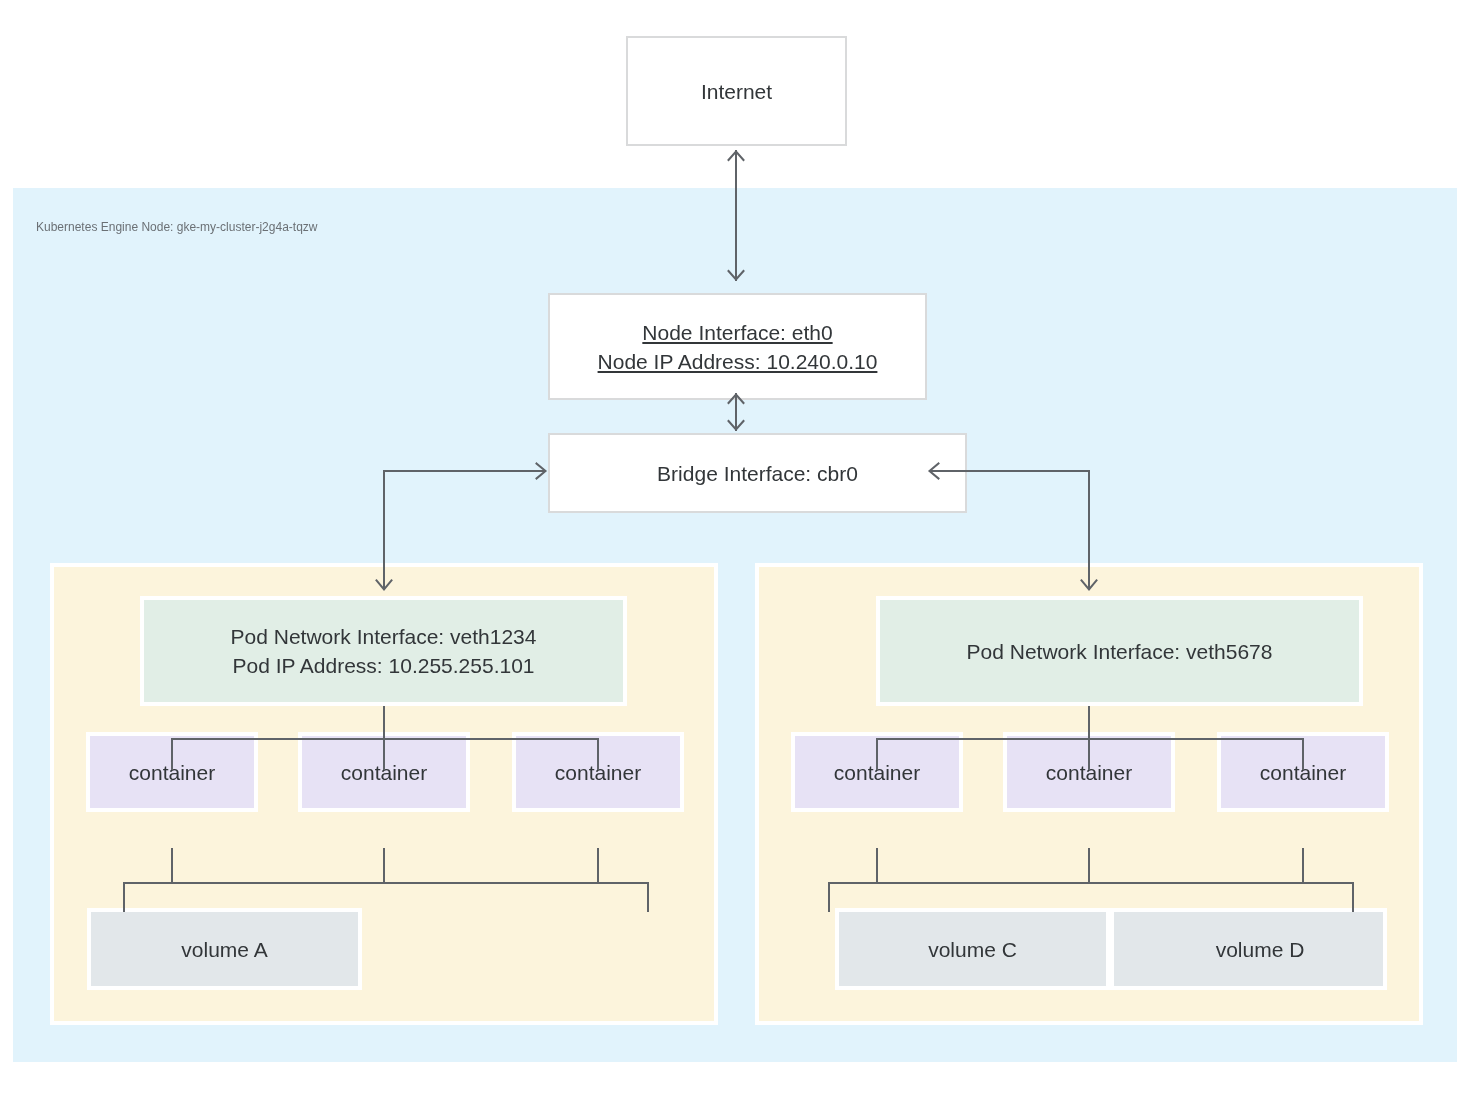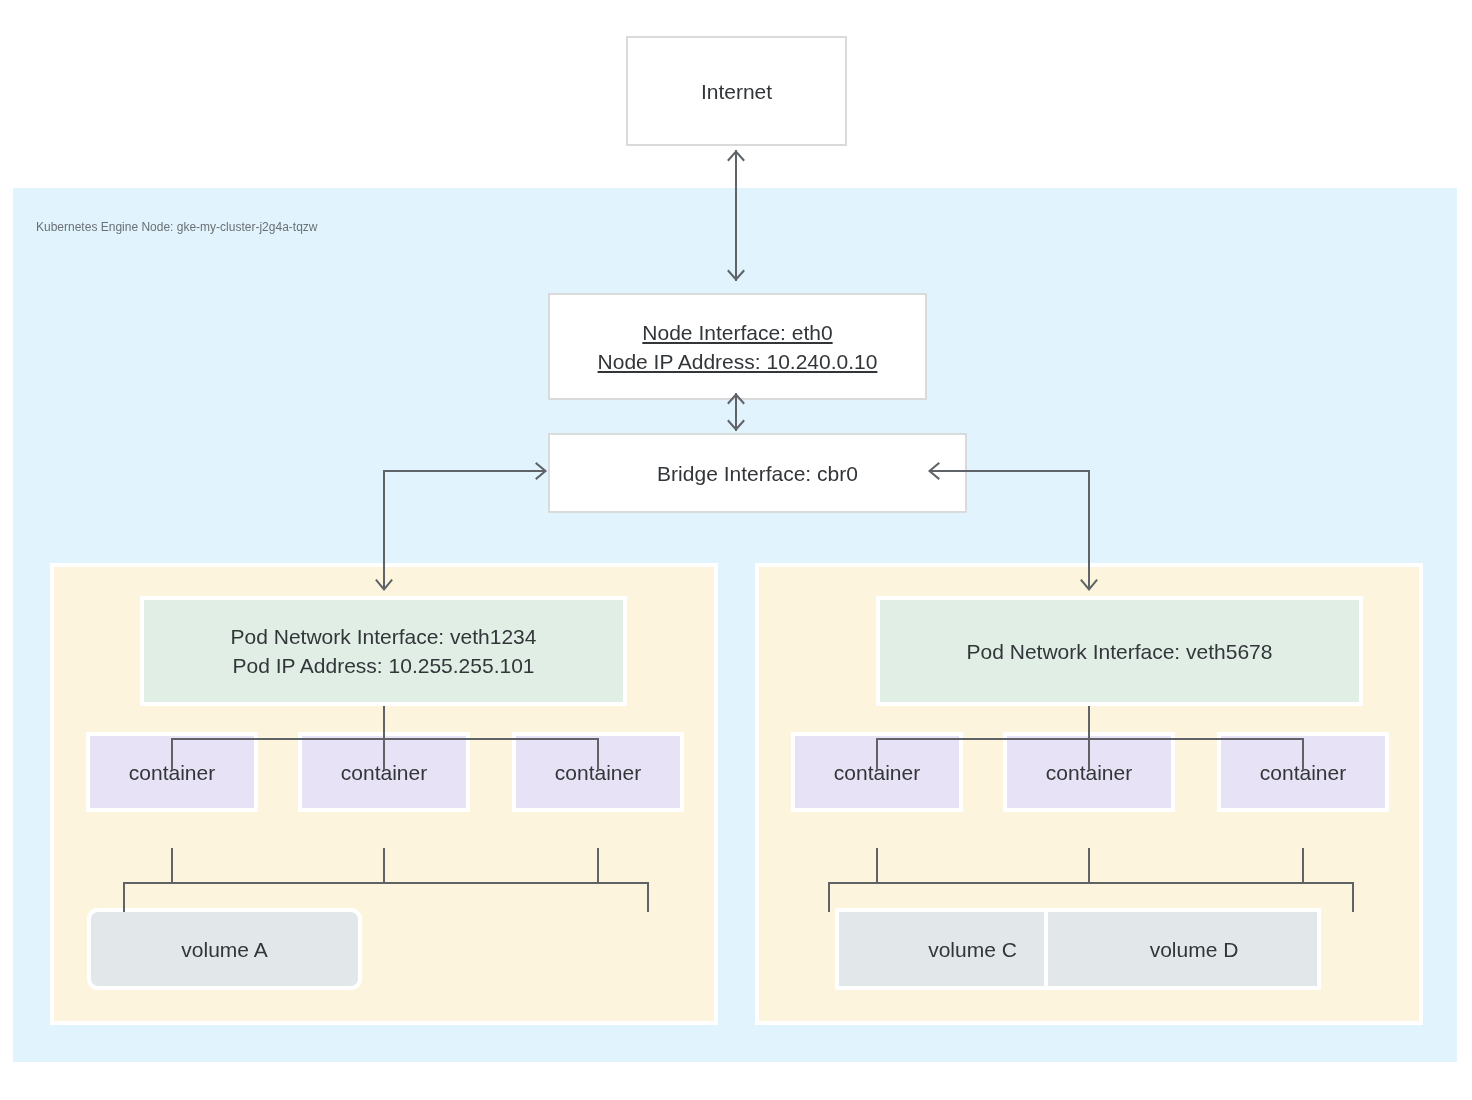--- a/index.html
+++ b/index.html
@@ -126,28 +126,28 @@
   <div class="soft-box container-box" style="left:791px;">
     <span>container</span>
   </div>
   <div class="soft-box container-box" style="left:1003px;">
     <span>container</span>
   </div>
   <div class="soft-box container-box" style="left:1217px;">
     <span>container</span>
   </div>
 
-  <div class="soft-box volume-box" style="left:87px;  width:275px;border-radius:11px;">
+  <div class="soft-box volume-box" style="left:87px;  width:275px;">
     <span>volume A</span>
   </div>
 
   <div class="soft-box volume-box" style="left:792px;  width:275px;margin-left:43px;">
     <span>volume C</span>
   </div>
-  <div class="soft-box volume-box" style="left:1044px; width:277px;padding-left:23px;">
+  <div class="soft-box volume-box" style="left:1110px; width:277px;padding-left:23px;">
     <span>volume D</span>
   </div>
 
   <svg class="wires" width="1472" height="1100" viewBox="0 0 1472 1100">
 
     <g>
       <path d="M736 151 V280"></path>
       <path d="M728.5 160 L736 151.5 L743.5 160"></path>
       <path d="M728.5 271 L736 279.5 L743.5 271"></path>
     </g>

